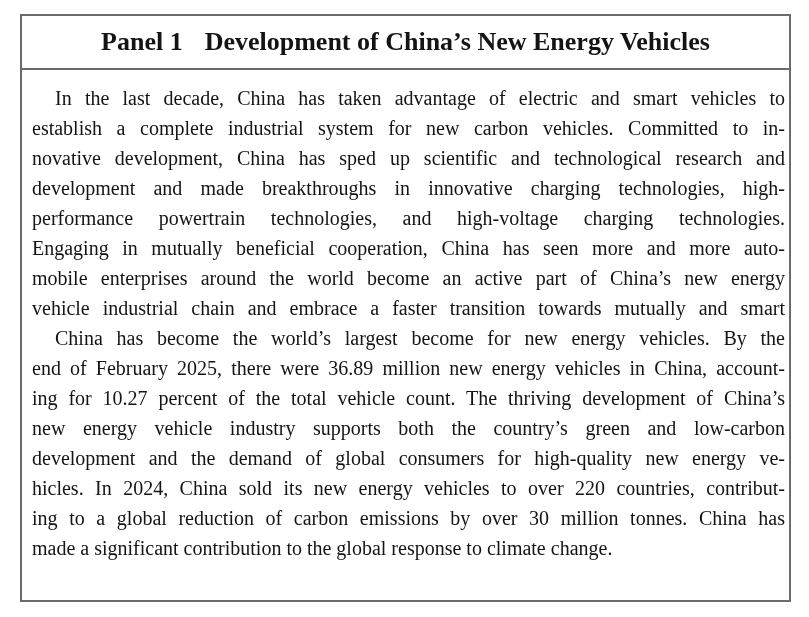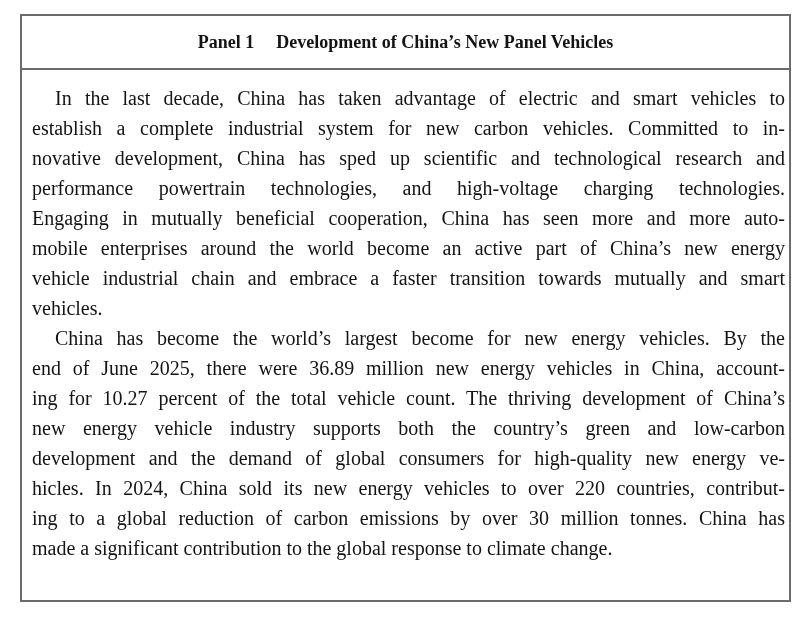--- a/index.html
+++ b/index.html
@@ -16,21 +16,21 @@
     border: 2px solid var(--border-color, #6b6b6b);
     background: #ffffff;
   }
   .panel-title {
     height: 54px;
     border-bottom: 2px solid var(--border-color, #6b6b6b);
     display: flex;
     align-items: center;
     justify-content: center;
     font-weight: bold;
-    font-size: 18px;
+    font-size: 26px;
     color: var(--text-color, #141414);
     white-space: nowrap;
   }
   .title-gap {
     display: inline-block;
     width: 22px;
   }
   .panel-body {
     padding: 13px 4px 0 10px;
     color: var(--text-color, #141414);
@@ -51,33 +51,33 @@
     text-align-last: left;
   }
 </style>
 </head>
 <body style="background: rgb(255, 255, 255);">
 
 <div class="panel">
   <div class="panel-title">
     <span>Panel 1</span>
     <span class="title-gap"></span>
-    <span>Development of China’s New Panel Vehicles</span>
+    <span>Development of China’s New Energy Vehicles</span>
   </div>
   <div class="panel-body" id="panel-body">
       <div class="line first">In the last decade, China has taken advantage of electric and smart vehicles to</div>
       <div class="line">establish a complete industrial system for new carbon vehicles. Committed to in-</div>
       <div class="line">novative development, China has sped up scientific and technological research and</div>
+      <div class="line">development and made breakthroughs in innovative charging technologies, high-</div>
       <div class="line">performance powertrain technologies, and high-voltage charging technologies.</div>
       <div class="line">Engaging in mutually beneficial cooperation, China has seen more and more auto-</div>
       <div class="line">mobile enterprises around the world become an active part of China’s new energy</div>
       <div class="line">vehicle industrial chain and embrace a faster transition towards mutually and smart</div>
-      <div class="line last">vehicles.</div>
       <div class="line first">China has become the world’s largest become for new energy vehicles. By the</div>
-      <div class="line">end of June 2025, there were 36.89 million new energy vehicles in China, account-</div>
+      <div class="line">end of February 2025, there were 36.89 million new energy vehicles in China, account-</div>
       <div class="line">ing for 10.27 percent of the total vehicle count. The thriving development of China’s</div>
       <div class="line">new energy vehicle industry supports both the country’s green and low-carbon</div>
       <div class="line">development and the demand of global consumers for high-quality new energy ve-</div>
       <div class="line">hicles. In 2024, China sold its new energy vehicles to over 220 countries, contribut-</div>
       <div class="line">ing to a global reduction of carbon emissions by over 30 million tonnes. China has</div>
       <div class="line last">made a significant contribution to the global response to climate change.</div>
     </div>
 </div>
 
 </body></html>

